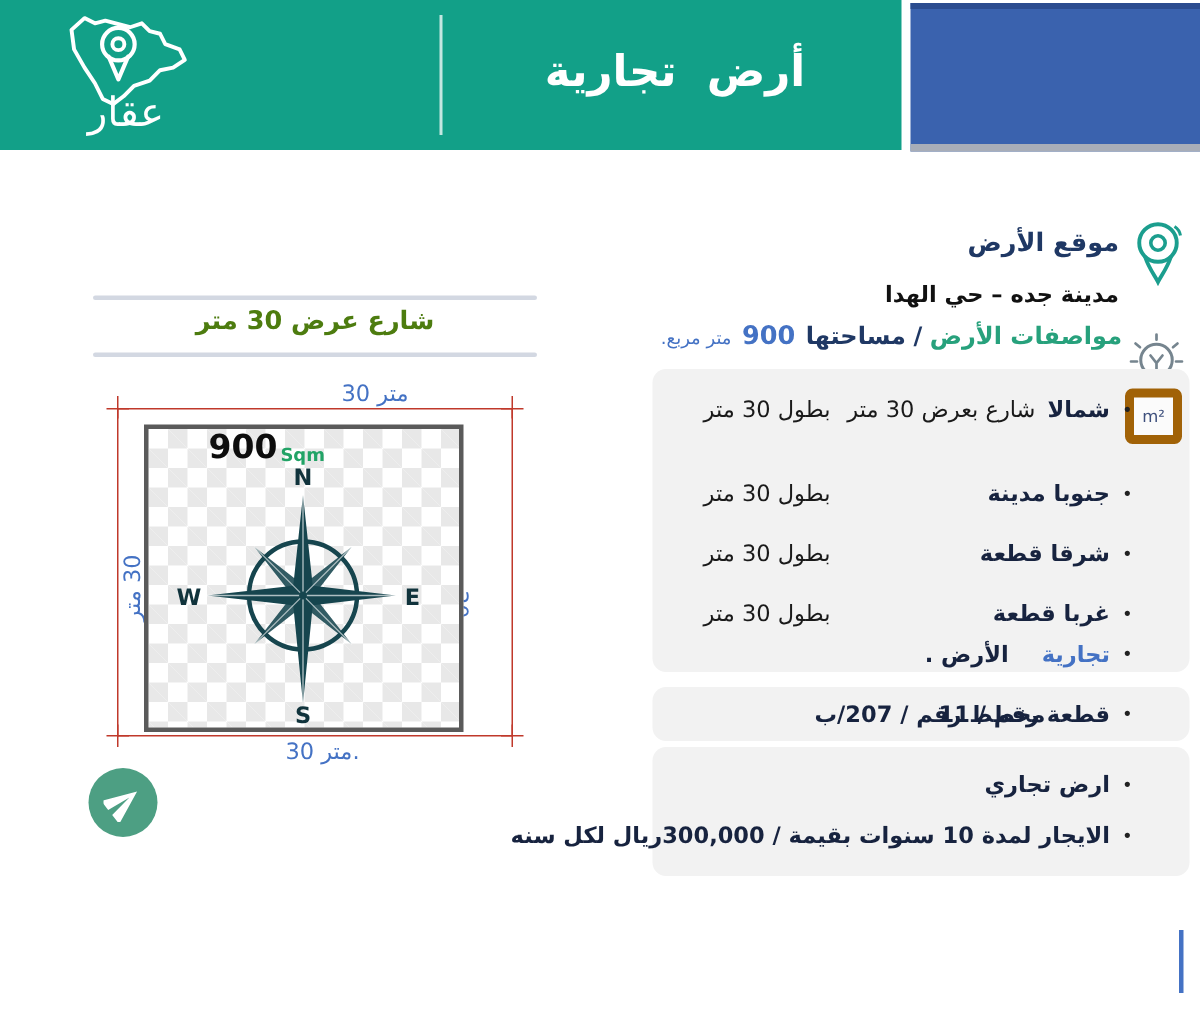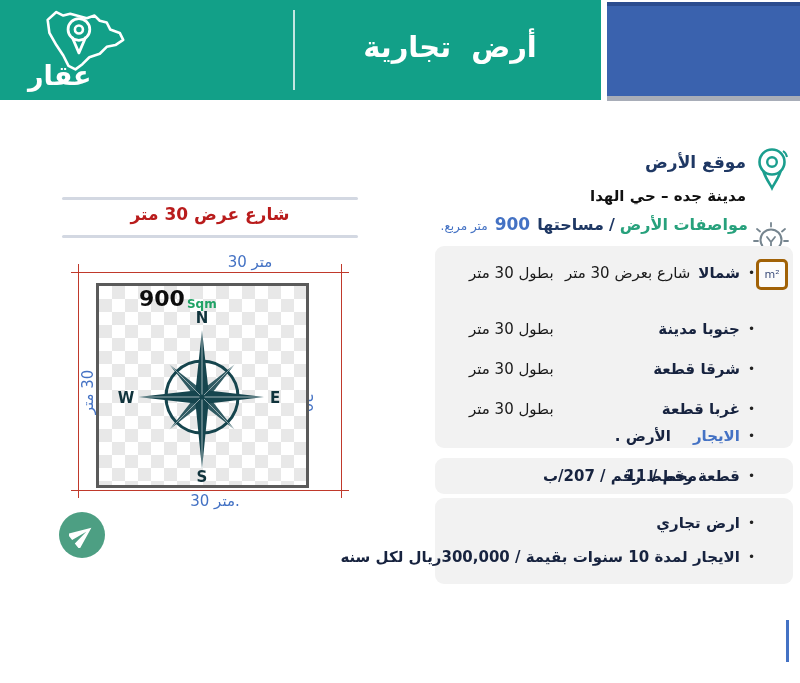--- a/index.html
+++ b/index.html
@@ -5,30 +5,30 @@
   html,body{margin:0;padding:0;background:#fff;}
   .page{position:relative;width:800px;height:683px;background:#ffffff;overflow:hidden;
         font-family:"DejaVu Sans",sans-serif;}
 
   
   .hdr-green{position:absolute;left:0;top:0;width:601px;height:100px;background:#12A088;}
   .hdr-divider{position:absolute;left:293px;top:10px;width:2px;height:80px;background:rgba(255,255,255,.75);}
   .hdr-title{position:absolute;left:300px;top:30px;width:300px;text-align:center;
              color:#fff;font-size:29px;font-weight:bold;word-spacing:10px;direction:rtl;}
   .logo-map{position:absolute;left:30px;top:6px;}
-  .logo-text{position:absolute;left:28px;top:60px;width:112px;
-             color:#fff;font-size:27px;font-weight:bold;}
+  .logo-text{position:absolute;left:28px;top:60px;width:112px;text-align:center;
+             color:#fff;font-size:27px;font-weight:normal;}
   .hdr-blue{position:absolute;left:607px;top:2px;width:193px;height:90px;background:#3A62AE;
             border-top:4px solid #2B4C8F;border-bottom:5px solid #A8ADB8;}
 
   
   .street-line{position:absolute;left:62px;width:296px;height:3px;background:#D3D8E2;border-radius:2px;}
   .street-top{top:197px}.street-bottom{top:235px}
   .street-label{position:absolute;left:62px;top:204px;width:296px;text-align:center;
-                font-size:17px;font-weight:bold;color:#b91c1c;direction:rtl;}
+                font-size:17px;font-weight:bold;color:#4d7c0f;direction:rtl;}
 
   .redline{position:absolute;background:#C0392B;}
   .tick-h{position:absolute;width:15px;height:1px;background:#C0392B;}
   .tick-v{position:absolute;width:1px;height:15px;background:#C0392B;}
 
   .dim{color:#4472C4;font-size:15px;white-space:nowrap;}
   .dim-top{position:absolute;left:190px;top:253px;width:120px;text-align:center;direction:ltr;}
   .dim-bottom{position:absolute;left:150px;top:492px;width:130px;text-align:center;direction:ltr;}
   .dim-left{position:absolute;left:88px;top:392px;transform:translate(-50%,-50%) rotate(-90deg);direction:rtl;}
   .dim-right{position:absolute;left:306px;top:390px;transform:translate(-50%,-50%) rotate(90deg);direction:rtl;}
@@ -69,21 +69,21 @@
   .r-n{top:16px}.r-s{top:72px}.r-e{top:112px}.r-w{top:152px}.r-f{top:179px}
   .r-plot{top:7px}.r-type{top:14px}.r-rent{top:48px}
   .bullet{font-size:12px;color:#222;}
   .blabel{font-weight:bold;color:#17233F;}
   .bdesc{color:#1a1a1a;}
   .len{position:absolute;left:34px;color:#1a1a1a;font-weight:normal;}
   .facade-lbl{color:#4472C4;font-weight:bold;}
   .facade-val{color:#17233F;font-weight:bold;margin-right:14px;}
   .plan-num{position:absolute;left:108px;font-weight:bold;color:#17233F;}
   .rent-text{font-weight:bold;color:#17233F;}
-  .m2-box{position:absolute;right:5px;top:13px;width:26px;height:25px;border:3px solid #a16207;
+  .m2-box{position:absolute;right:5px;top:13px;width:26px;height:25px;border:6px solid #a16207;
           border-radius:5px;background:#FBFBFB;display:flex;align-items:center;justify-content:center;
           font-size:11px;color:#3D4F7C;direction:ltr;}
   .blue-tick{position:absolute;left:786px;top:620px;width:3px;height:42px;background:#4472C4;}
 </style>
 </head>
 <body>
 
 <div class="page">
 
   <div class="hdr-green">
@@ -182,21 +182,21 @@
       <span class="blabel">شرقا قطعة</span>
       <span class="len">بطول 30 متر</span>
     </div>
     <div class="row r-w">
       <span class="bullet">•</span>
       <span class="blabel">غربا قطعة</span>
       <span class="len">بطول 30 متر</span>
     </div>
     <div class="row r-f">
       <span class="bullet">•</span>
-      <span class="facade-lbl">الايجار</span>
+      <span class="facade-lbl">تجارية</span>
       <span class="facade-val">الأرض .</span>
     </div>
   </div>
 
   <div class="sec sec2">
     <div class="row r-plot">
       <span class="bullet">•</span>
       <span class="blabel">قطعة رقم / 11</span>
       <span class="plan-num">مخطط رقم / 207/ب</span>
     </div>

